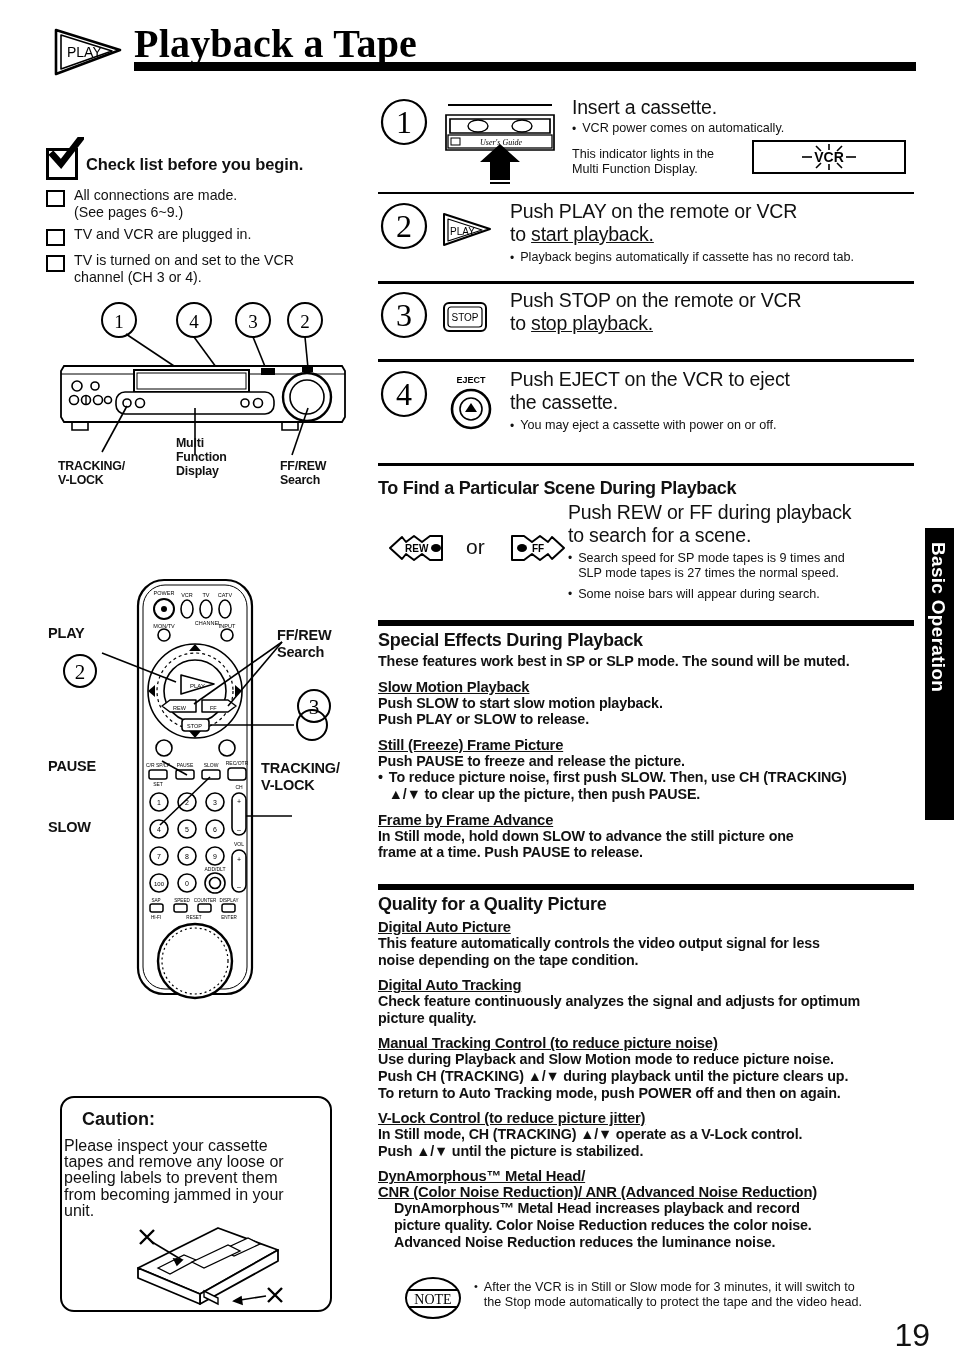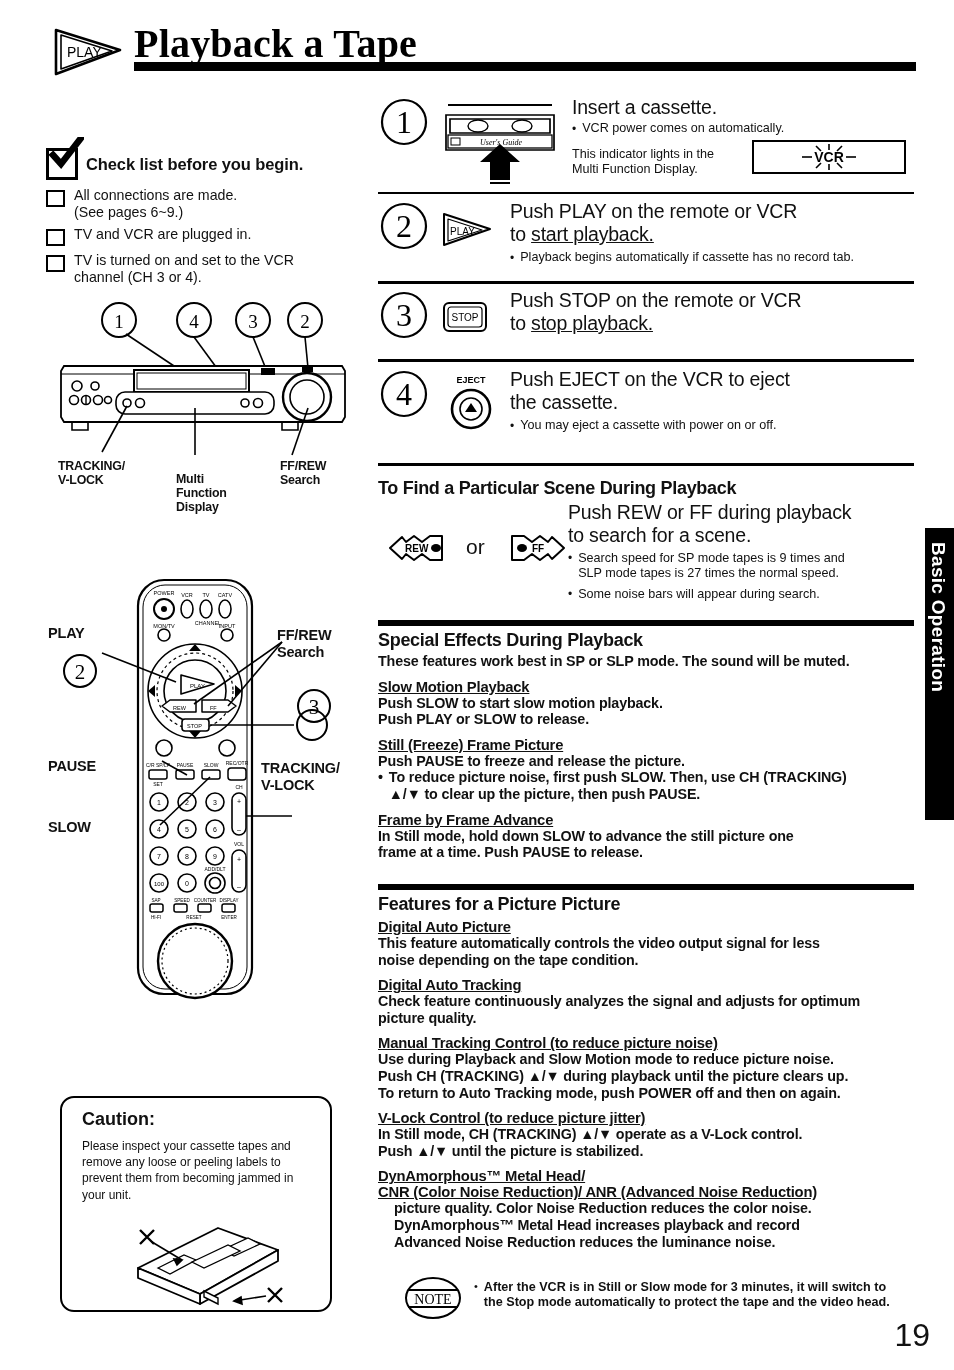--- a/index.html
+++ b/index.html
@@ -33,40 +33,40 @@
   .check-item{display:flex;gap:9px;margin-top:6px;align-items:flex-start;}
   .check-box{width:15px;height:13px;border:2.4px solid #000;flex:0 0 auto;margin-top:3px;}
   .check-text{font-size:14.2px;line-height:16.5px;}
 
   
   #vcr-diagram{position:absolute;left:42px;top:292px;width:330px;height:205px;}
   #vcr-diagram svg{display:block}
   .cal-num{font-family:"Liberation Serif",serif;font-size:19px;}
   .vcr-cap{position:absolute;font-size:12.4px;font-weight:bold;line-height:14px;letter-spacing:-.2px;}
   #vcr-cap-1{left:58px;top:459px;}
-  #vcr-cap-2{left:176px;top:472px;}
+  #vcr-cap-2{left:176px;top:436px;}
   #vcr-cap-3{left:280px;top:459px;}
 
   
   #remote-diagram{position:absolute;left:42px;top:578px;width:330px;height:448px;}
   #remote-diagram svg{display:block}
   .rem-lab{position:absolute;font-size:14.5px;font-weight:bold;line-height:17px;letter-spacing:-.2px;}
   #rem-lab-play{left:48px;top:625px;}
   #rem-lab-pause{left:48px;top:758px;}
   #rem-lab-slow{left:48px;top:819px;}
   #rem-lab-ffrew{left:277px;top:627px;}
   #rem-lab-track{left:261px;top:760px;}
   #rem-circ-2{left:60px;top:651px;}
   #rem-circ-3{left:294px;top:686px;}
 
   
   #caution-box{position:absolute;left:60px;top:1096px;width:272px;height:216px;
     border:2.4px solid #000;border-radius:14px;box-sizing:border-box;}
   #caution-title{position:absolute;left:20px;top:11px;font-size:18px;font-weight:bold;}
-  #caution-text{position:absolute;left:20px;top:40px;width:234px;font-size:12px;line-height:16.2px;}
+  #caution-text{position:absolute;left:2px;top:40px;width:234px;font-size:16px;line-height:16.2px;}
   #caution-art{position:absolute;left:38px;top:118px;width:210px;height:92px;}
 
   
   .step{position:absolute;left:378px;width:536px;}
   .step-num{position:absolute;left:0;top:0;width:52px;height:52px;
     font-family:"Liberation Serif",serif;font-size:30px;}
   .step-title{font-size:19.5px;line-height:23px;letter-spacing:-.2px;}
   .step-sub{font-size:12.6px;line-height:15px;}
   .bullet{display:flex;gap:6px;}
   .bullet .dot{flex:0 0 auto;}
@@ -82,21 +82,21 @@
   
   .sec{position:absolute;left:378px;width:536px;}
   .sec-h{font-size:18px;font-weight:bold;letter-spacing:-.3px;margin-bottom:2px;}
   .sub-h{font-size:14.8px;font-weight:bold;text-decoration:underline;letter-spacing:-.2px;}
   .body-t{font-size:14.3px;line-height:16.6px;letter-spacing:-.15px;font-weight:bold;}
   .gap{height:9px;}
 
   
   #note-row{position:absolute;left:404px;top:1276px;width:510px;display:flex;gap:12px;}
   #note-badge{flex:0 0 auto;width:58px;height:44px;position:relative;}
-  #note-text{font-size:12.6px;line-height:15px;padding-top:4px;font-weight:bold;}
+  #note-text{font-size:12.6px;line-height:15px;padding-top:4px;}
 
   
   #side-tab{position:absolute;left:925px;top:528px;width:29px;height:292px;background:#000;}
   #side-tab span{display:block;color:#fff;font-size:19px;font-weight:bold;letter-spacing:.3px;
     white-space:nowrap;transform:rotate(90deg);transform-origin:left top;
     position:absolute;left:24px;top:14px;}
 
   
   #page-number{position:absolute;right:24px;bottom:16px;font-size:32px;font-weight:normal;}
   #indicator-box{position:absolute;left:752px;top:140px;width:154px;height:34px;
@@ -603,21 +603,21 @@
 
     <div class="gap"></div>
     <div class="sub-h">Frame by Frame Advance</div>
     <div class="body-t">In Still mode, hold down SLOW to advance the still picture one</div>
     <div class="body-t">frame at a time. Push PAUSE to release.</div>
   </div>
 
   <div class="rule" id="rule-s7"></div>
 
   <div class="sec" style="top:894px">
-    <div class="sec-h">Features for a Picture Picture</div>
+    <div class="sec-h">Quality for a Quality Picture</div>
 
     <div class="sub-h" style="margin-top:4px">Digital Auto Picture</div>
     <div class="body-t">This feature automatically controls the video output signal for less</div>
     <div class="body-t">noise depending on the tape condition.</div>
 
     <div class="gap"></div>
     <div class="sub-h">Digital Auto Tracking</div>
     <div class="body-t">Check feature continuously analyzes the signal and adjusts for optimum</div>
     <div class="body-t">picture quality.</div>
 
@@ -628,22 +628,22 @@
     <div class="body-t">To return to Auto Tracking mode, push POWER off and then on again.</div>
 
     <div class="gap"></div>
     <div class="sub-h">V-Lock Control (to reduce picture jitter)</div>
     <div class="body-t">In Still mode, CH (TRACKING) ▲/▼ operate as a V-Lock control.</div>
     <div class="body-t">Push ▲/▼ until the picture is stabilized.</div>
 
     <div class="gap"></div>
     <div class="sub-h">DynAmorphous™ Metal Head/</div>
     <div class="sub-h">CNR (Color Noise Reduction)/ ANR (Advanced Noise Reduction)</div>
+    <div class="body-t" style="padding-left:16px">DynAmorphous™ Metal Head increases playback and record</div>
     <div class="body-t" style="padding-left:16px">picture quality. Color Noise Reduction reduces the color noise.</div>
-    <div class="body-t" style="padding-left:16px">DynAmorphous™ Metal Head increases playback and record</div>
     <div class="body-t" style="padding-left:16px">Advanced Noise Reduction reduces the luminance noise.</div>
   </div>
 
   <div id="note-row">
     <div id="note-badge">
       <svg width="58" height="44" viewBox="0 0 58 44">
         <ellipse cx="29" cy="22" rx="27" ry="20" fill="#fff" stroke="#000" stroke-width="2"></ellipse>
         <line x1="4" y1="14" x2="54" y2="14" stroke="#000" stroke-width="1.8"></line>
         <line x1="4" y1="31" x2="54" y2="31" stroke="#000" stroke-width="1.8"></line>
         <text x="29" y="28" text-anchor="middle" font-family="Liberation Serif, serif" font-size="14" fill="#000">NOTE</text>

